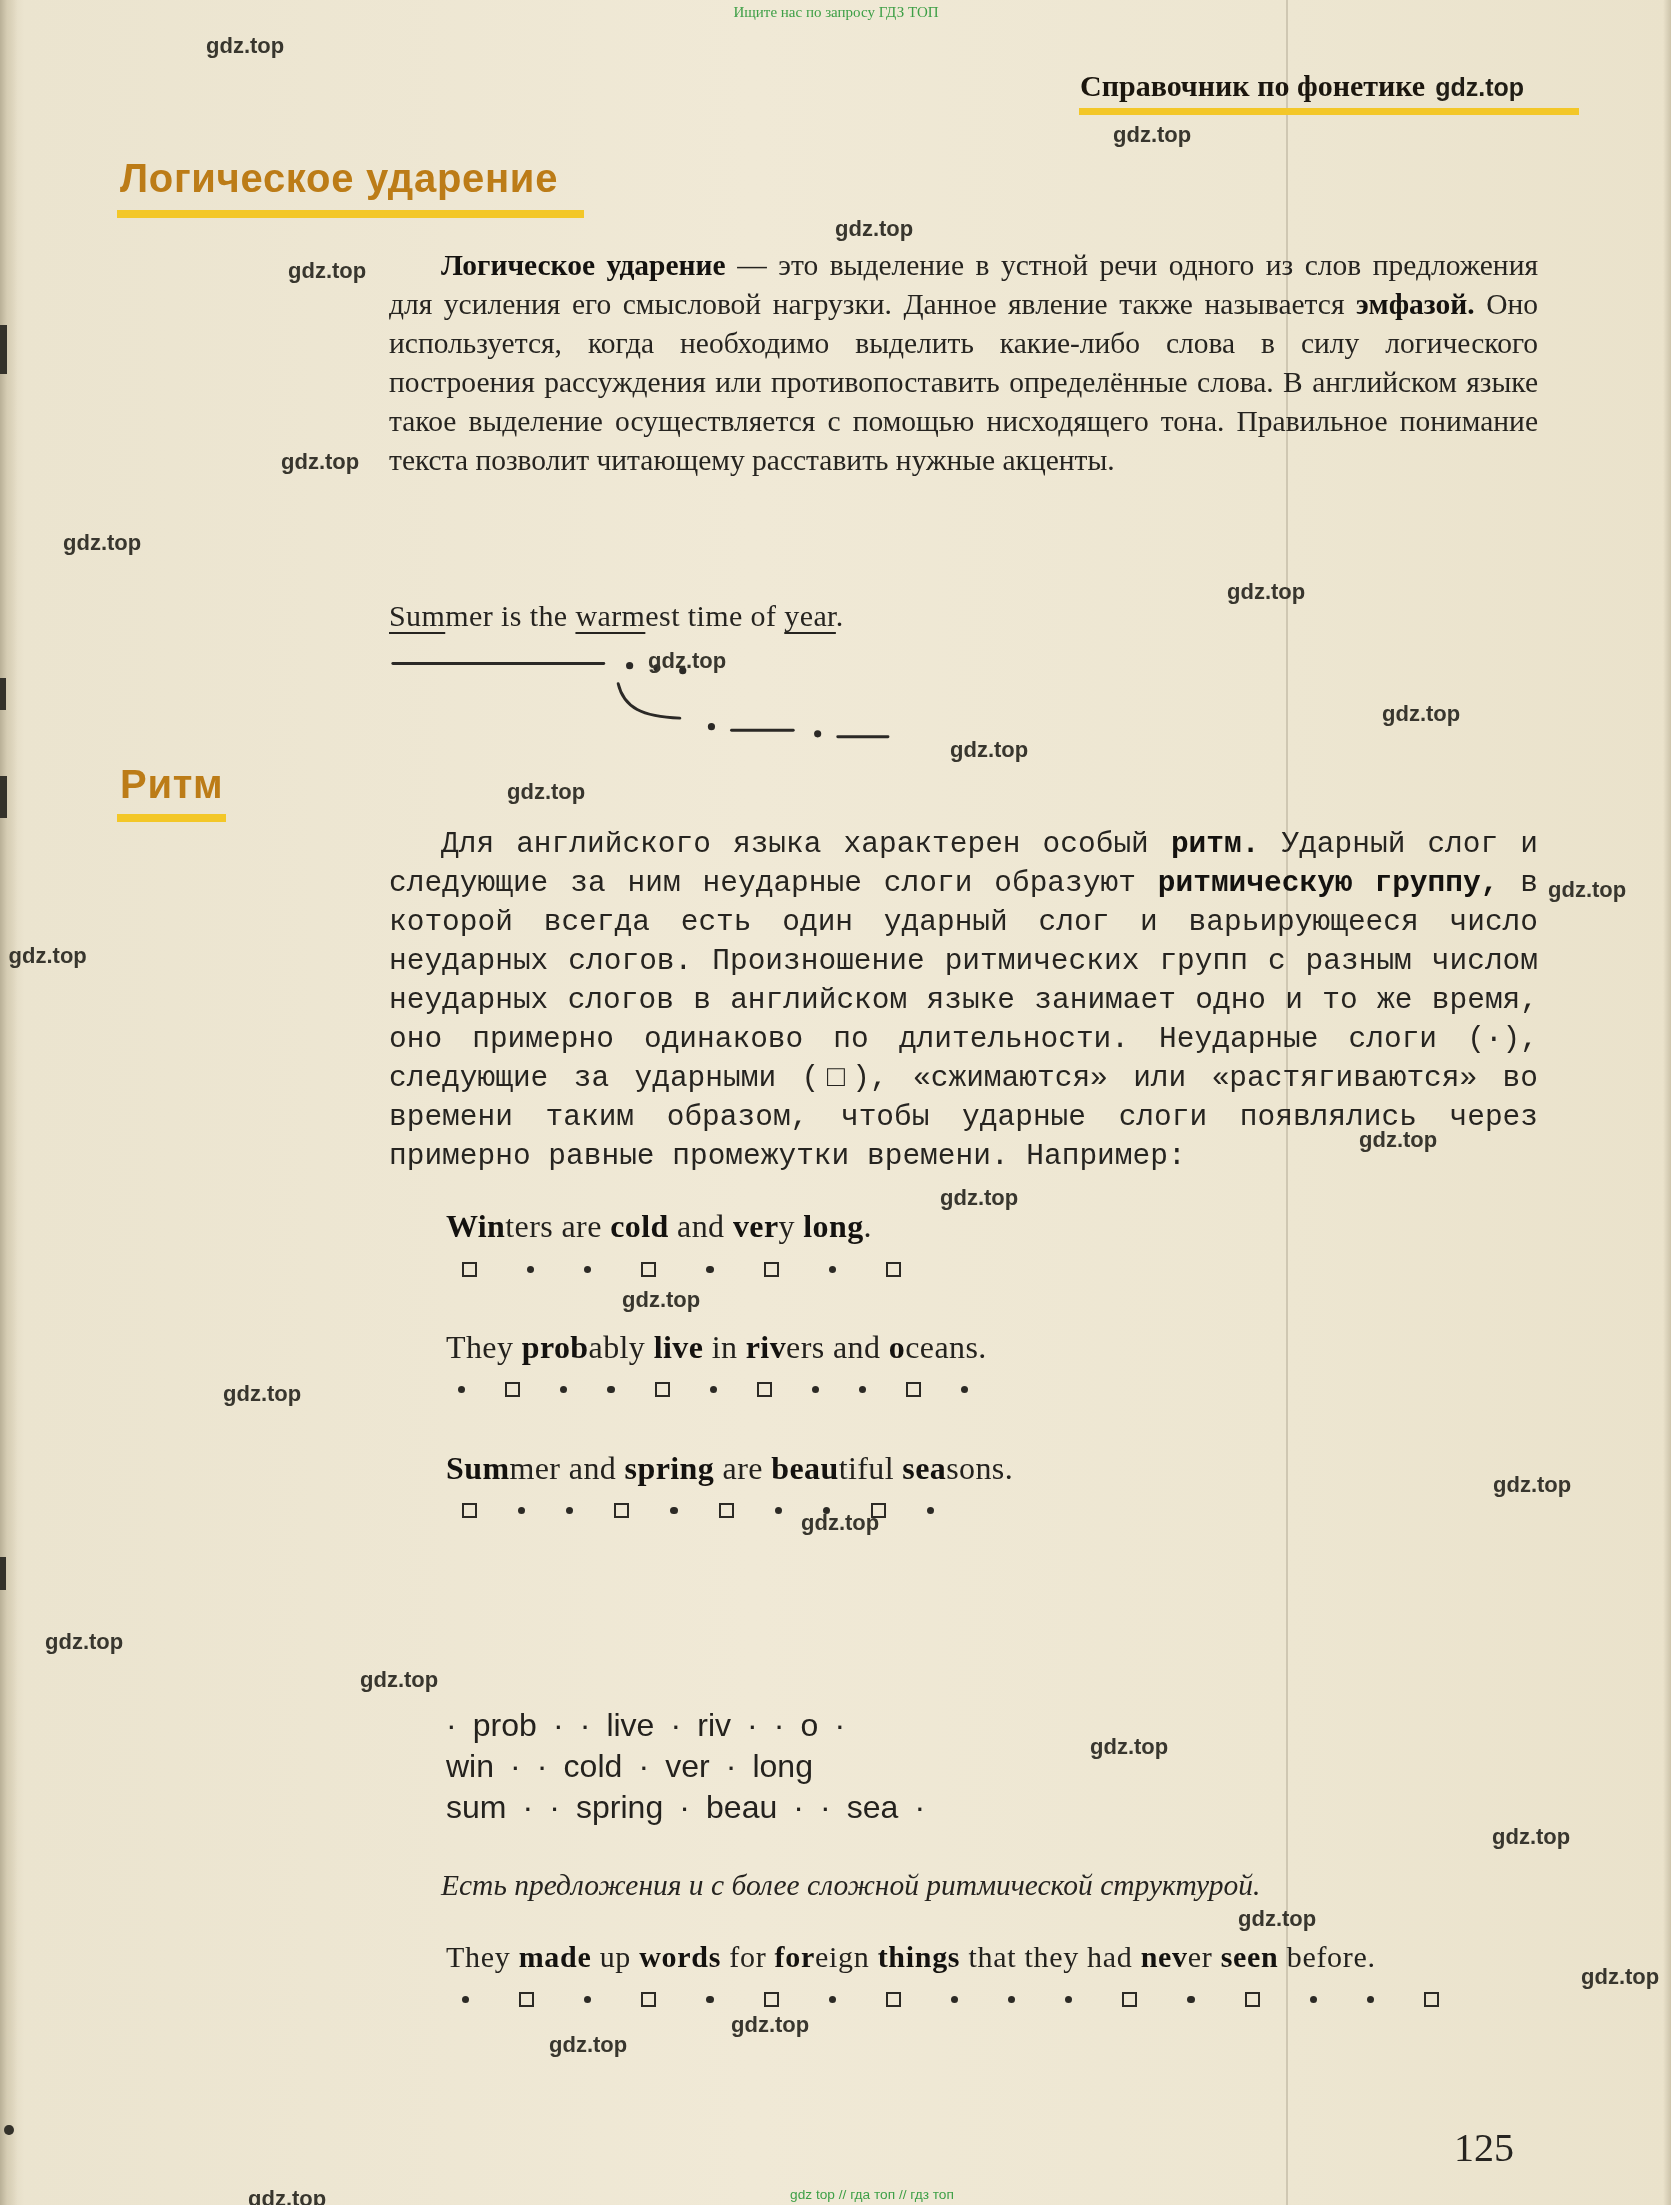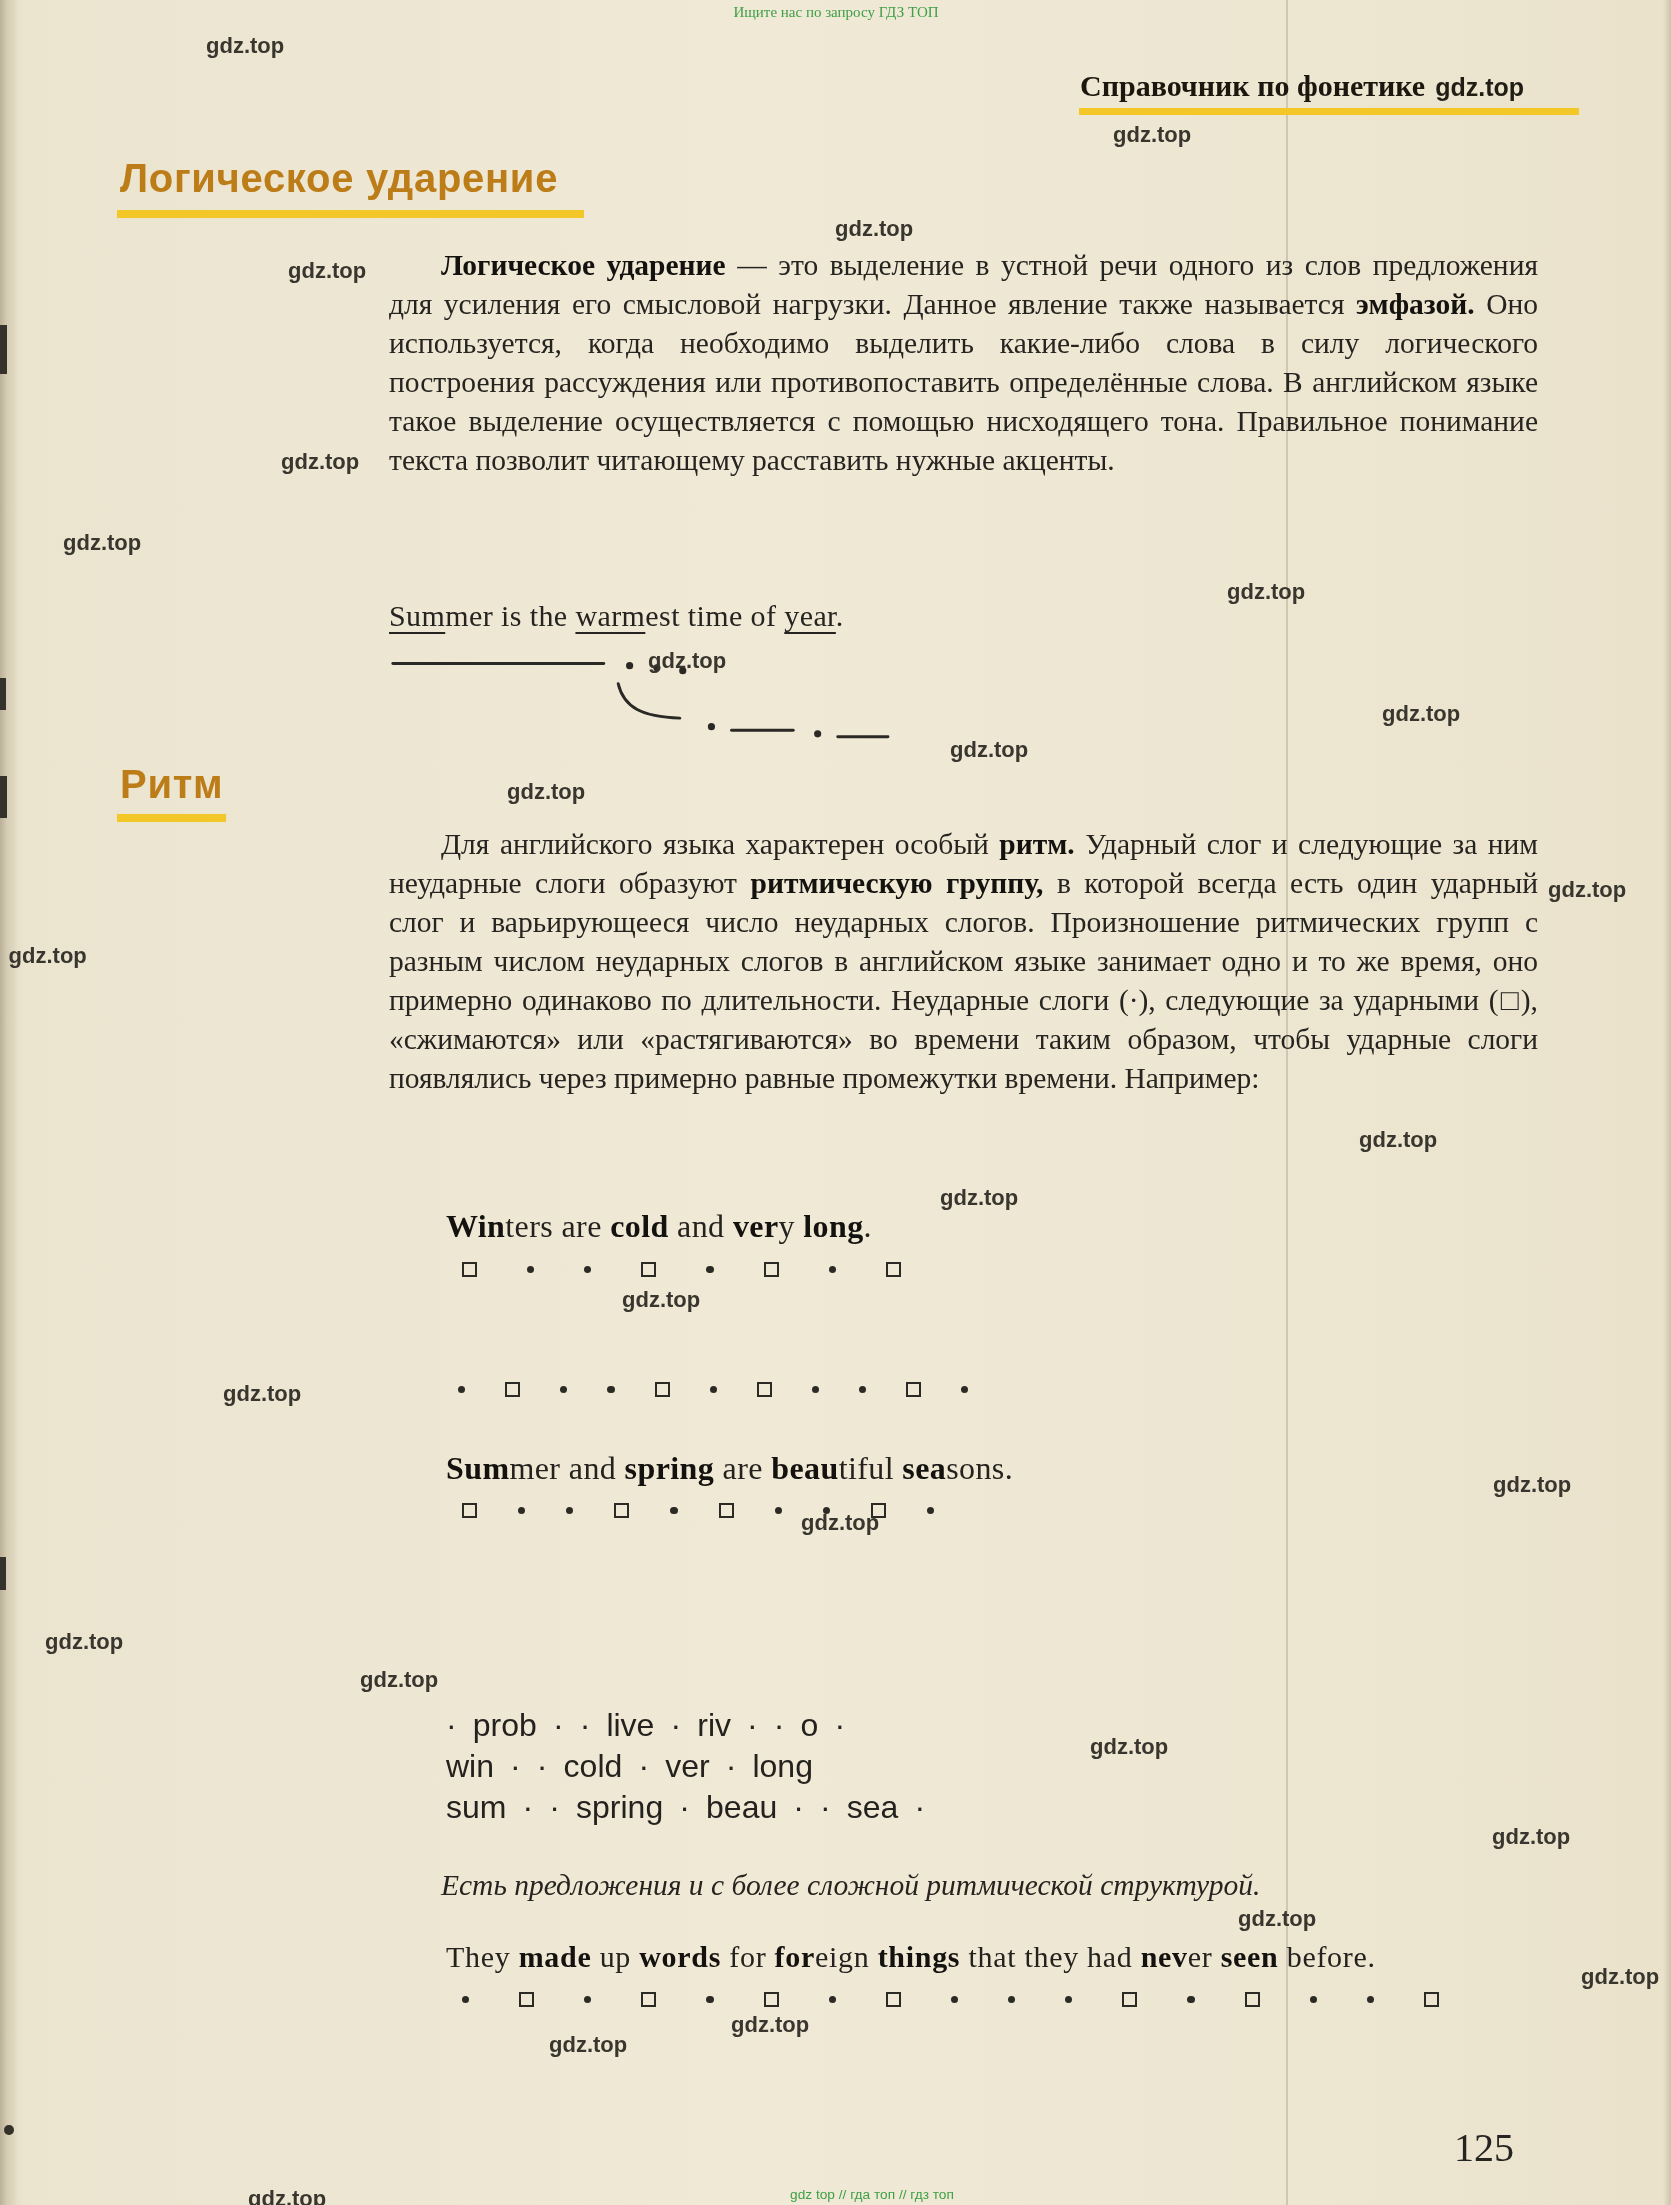--- a/index.html
+++ b/index.html
@@ -29,21 +29,21 @@
   .h1, .h2 { position:absolute; font-family:"Liberation Sans",sans-serif; font-weight:bold;
     font-size:40px; color:#bc7c17; letter-spacing:0.7px; white-space:nowrap; }
   .h1 { left:120px; top:156px; }
   .h1-bar { position:absolute; left:117px; top:210px; width:467px; height:8px; background:#f3c728; }
   .h2 { left:120px; top:762px; }
   .h2-bar { position:absolute; left:117px; top:814px; width:109px; height:8px; background:#f3c728; }
 
   .p { position:absolute; left:389px; width:1149px; font-size:29.5px; line-height:39px;
     text-align:justify; text-indent:52px; color:#262420; }
   .p1 { top:246px; }
-  .p2 { top:825px; }
+  .p2 { top:825px;font-family:Liberation Mono, monospace; }
   .p3 { top:1558px; }
   .p4 { top:1866px;font-style:italic; }
   .rb { font-weight:bold; color:#14120f; }
 
   .example-serif { position:absolute; left:389px; top:599px; font-size:30px; color:#262420; letter-spacing:0.4px; }
   .example-serif .ru { text-decoration:underline; text-decoration-thickness:2.2px; text-underline-offset:5.8px; }
 
   .diagram { position:absolute; left:389px; top:642px; width:576px; height:122px; }
   .diagram line, .diagram path { stroke:#2b2926; stroke-width:4; fill:none; stroke-linecap:round; }
   .diagram circle { fill:#2b2926; }
@@ -122,20 +122,21 @@
       <span class="mk-sq"></span>
       <span class="mk-dot"></span>
       <span class="mk-dot"></span>
       <span class="mk-sq"></span>
       <span class="mk-dot"></span>
       <span class="mk-sq"></span>
       <span class="mk-dot"></span>
       <span class="mk-sq"></span>
     </div>
 
+  <div class="ex ex2"><span>They </span><span class="rb">prob</span><span>ably </span><span class="rb">live</span><span> in </span><span class="rb">riv</span><span>ers and </span><span class="rb">o</span><span>ceans.</span></div>
   <div class="marks m2">
       <span class="mk-dot"></span>
       <span class="mk-sq"></span>
       <span class="mk-dot"></span>
       <span class="mk-dot"></span>
       <span class="mk-sq"></span>
       <span class="mk-dot"></span>
       <span class="mk-sq"></span>
       <span class="mk-dot"></span>
       <span class="mk-dot"></span>

